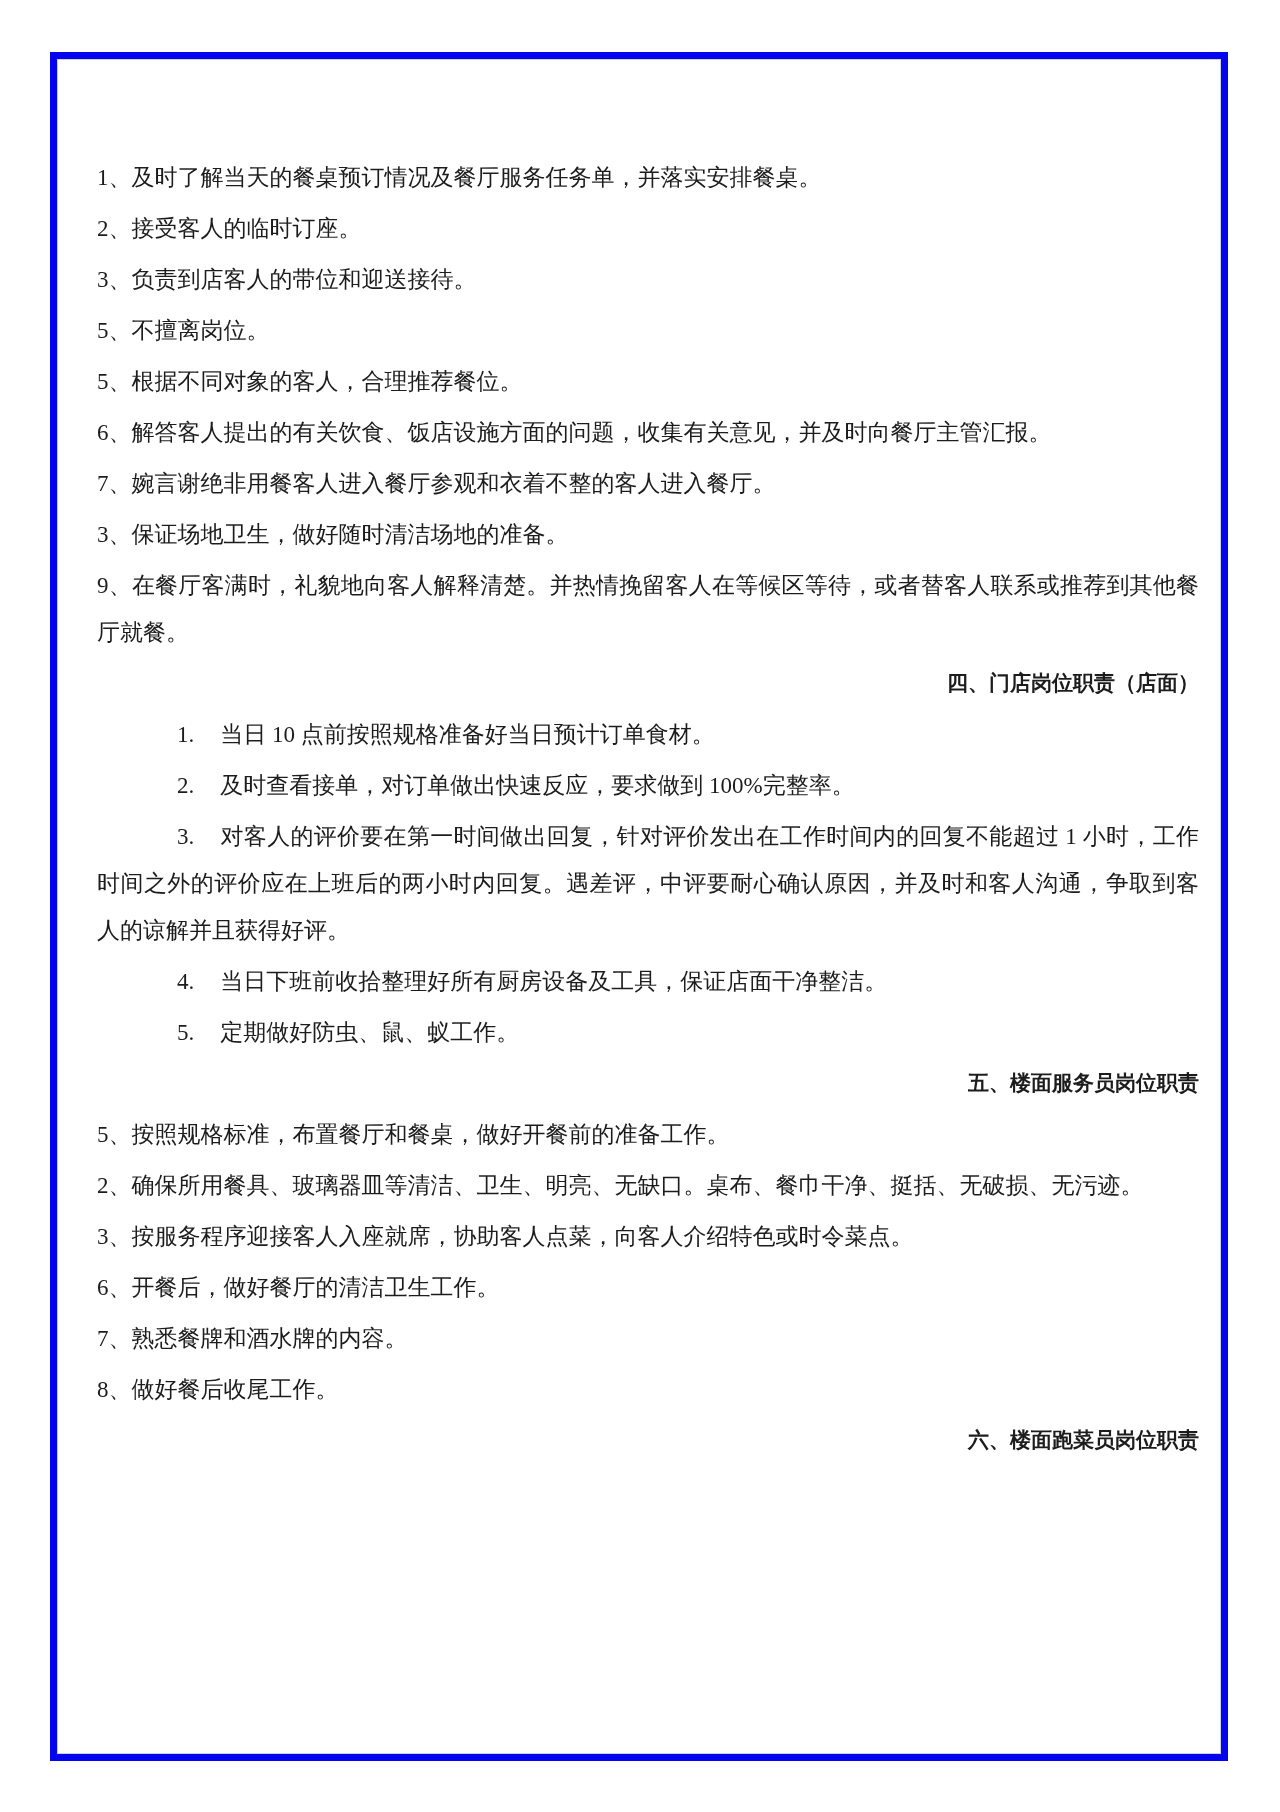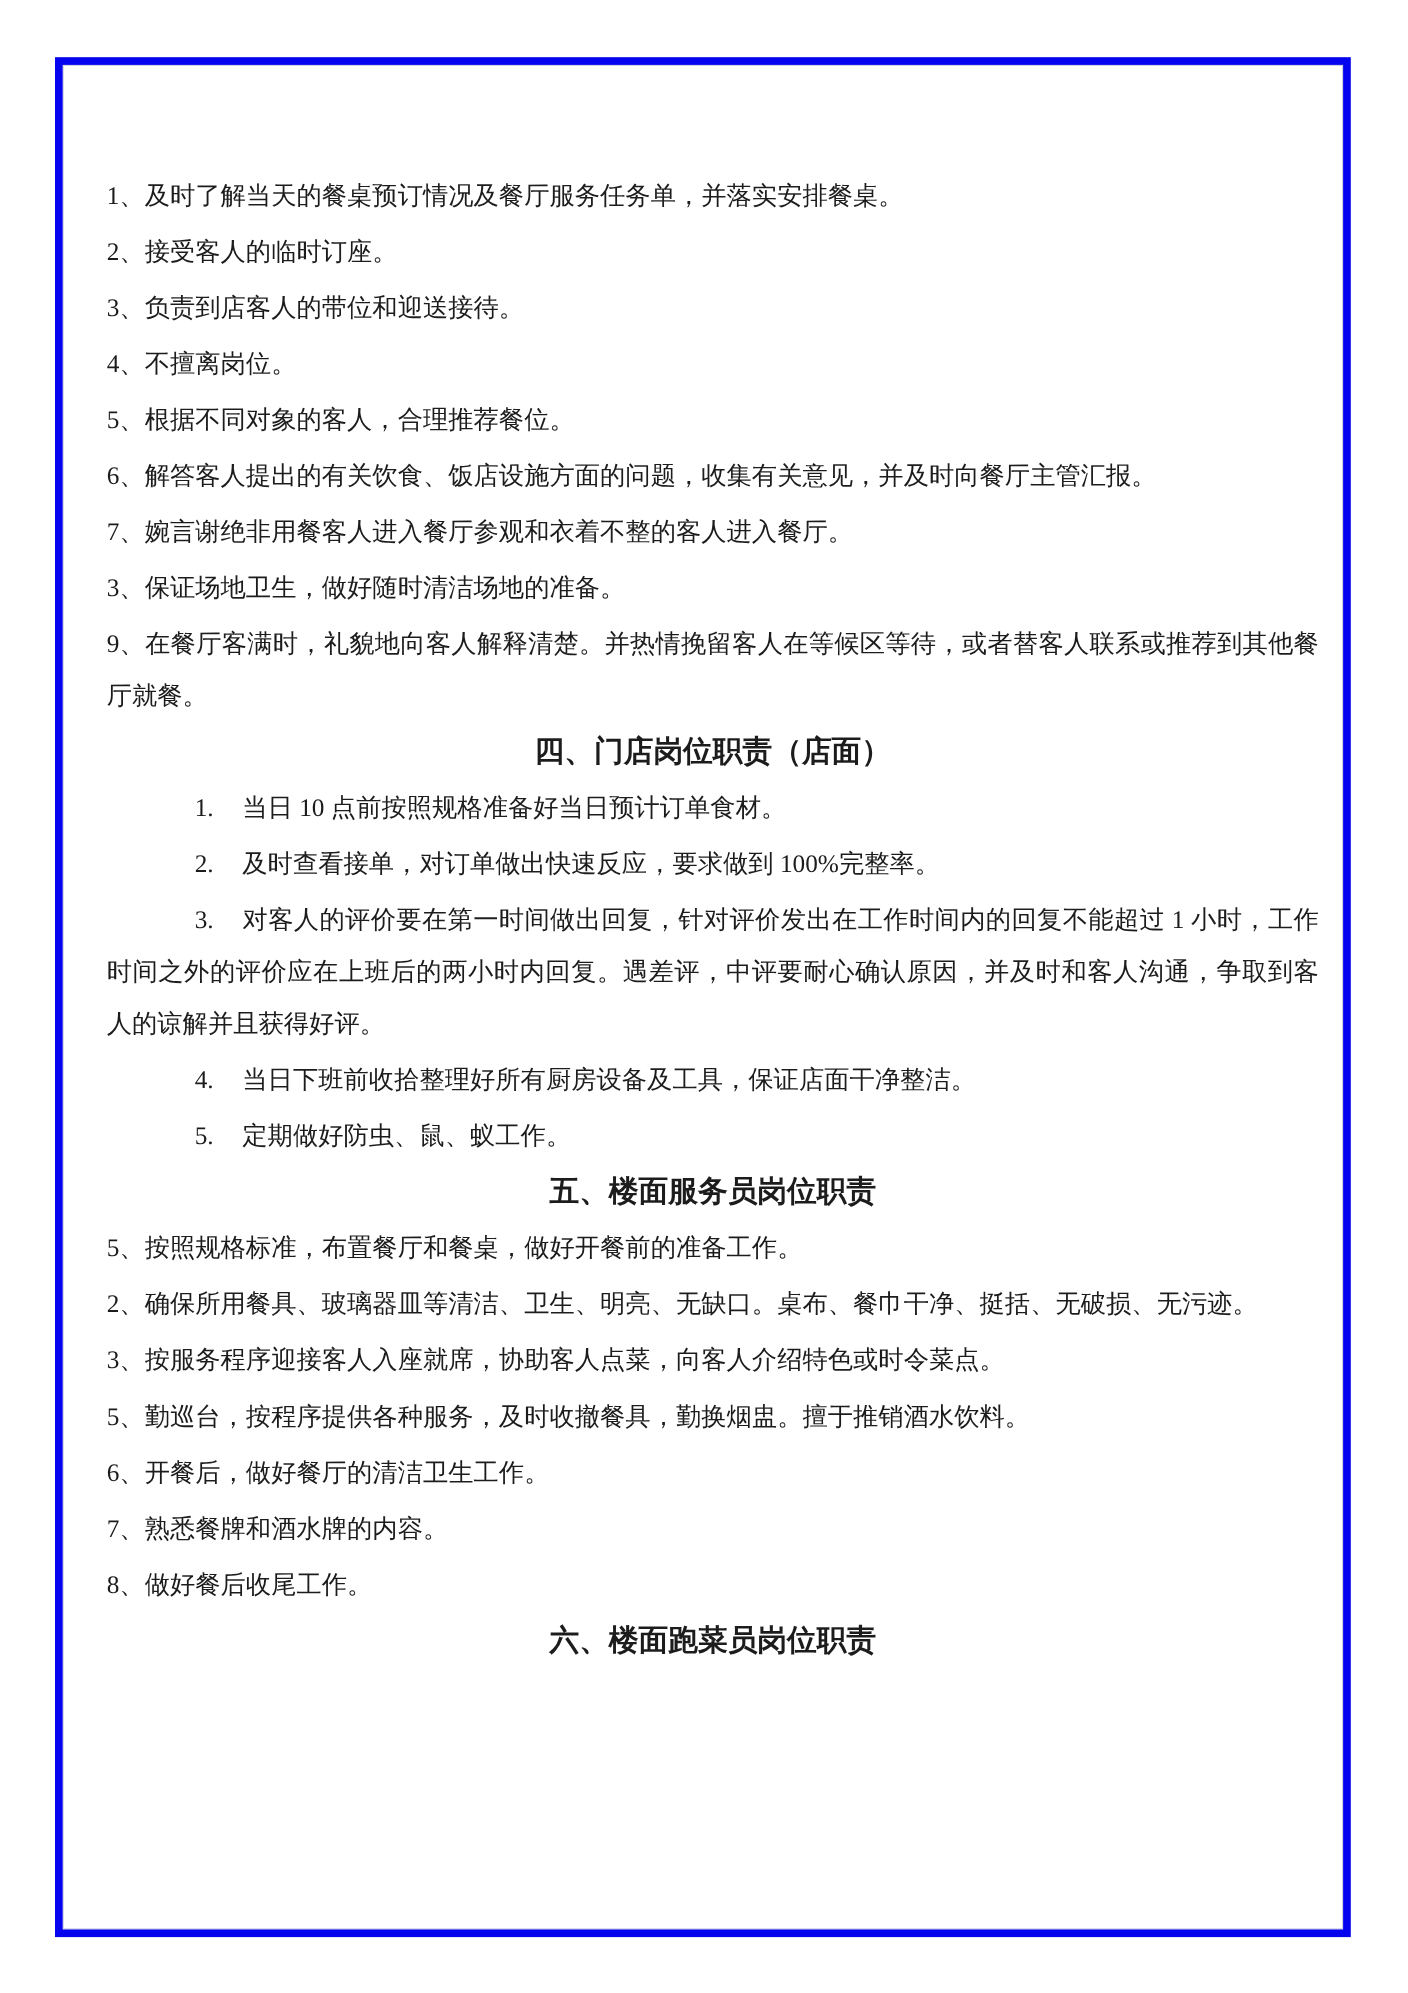--- a/index.html
+++ b/index.html
@@ -35,53 +35,52 @@
   }
   .doc-body p {
     margin: 0 0 4px 0;
     font-size: 23px;
     line-height: 47px;
     text-align: justify;
     word-break: break-all;
   }
   .doc-body p.heading {
     font-weight: bold;
-    font-size: 27px;
-    text-align: center;
+    font-size: 21px;
+    text-align: right;
   }
   .doc-body p.numbered {
     text-indent: 80px;
   }
   .doc-body .num {
     padding-right: 26px;
   }
 </style>
 </head>
 <body>
 
 <div class="page-frame">
   <div class="doc-body">
       <p class="item">1、及时了解当天的餐桌预订情况及餐厅服务任务单，并落实安排餐桌。</p>
       <p class="item">2、接受客人的临时订座。</p>
       <p class="item">3、负责到店客人的带位和迎送接待。</p>
-      <p class="item">4、不擅离岗位。</p>
+      <p class="item">5、不擅离岗位。</p>
       <p class="item">5、根据不同对象的客人，合理推荐餐位。</p>
       <p class="item">6、解答客人提出的有关饮食、饭店设施方面的问题，收集有关意见，并及时向餐厅主管汇报。</p>
       <p class="item">7、婉言谢绝非用餐客人进入餐厅参观和衣着不整的客人进入餐厅。</p>
       <p class="item">3、保证场地卫生，做好随时清洁场地的准备。</p>
       <p class="item">9、在餐厅客满时，礼貌地向客人解释清楚。并热情挽留客人在等候区等待，或者替客人联系或推荐到其他餐厅就餐。</p>
       <p class="heading">四、门店岗位职责（店面）</p>
       <p class="numbered"><span class="num">1.</span><span>当日 10 点前按照规格准备好当日预计订单食材。</span></p>
       <p class="numbered"><span class="num">2.</span><span>及时查看接单，对订单做出快速反应，要求做到 100%完整率。</span></p>
       <p class="numbered"><span class="num">3.</span><span>对客人的评价要在第一时间做出回复，针对评价发出在工作时间内的回复不能超过 1 小时，工作时间之外的评价应在上班后的两小时内回复。遇差评，中评要耐心确认原因，并及时和客人沟通，争取到客人的谅解并且获得好评。</span></p>
       <p class="numbered"><span class="num">4.</span><span>当日下班前收拾整理好所有厨房设备及工具，保证店面干净整洁。</span></p>
       <p class="numbered"><span class="num">5.</span><span>定期做好防虫、鼠、蚁工作。</span></p>
       <p class="heading">五、楼面服务员岗位职责</p>
       <p class="item">5、按照规格标准，布置餐厅和餐桌，做好开餐前的准备工作。</p>
       <p class="item">2、确保所用餐具、玻璃器皿等清洁、卫生、明亮、无缺口。桌布、餐巾干净、挺括、无破损、无污迹。</p>
       <p class="item">3、按服务程序迎接客人入座就席，协助客人点菜，向客人介绍特色或时令菜点。</p>
-      <p class="item">5、勤巡台，按程序提供各种服务，及时收撤餐具，勤换烟盅。擅于推销酒水饮料。</p>
       <p class="item">6、开餐后，做好餐厅的清洁卫生工作。</p>
       <p class="item">7、熟悉餐牌和酒水牌的内容。</p>
       <p class="item">8、做好餐后收尾工作。</p>
       <p class="heading">六、楼面跑菜员岗位职责</p>
     </div>
 </div>
 
 </body></html>

